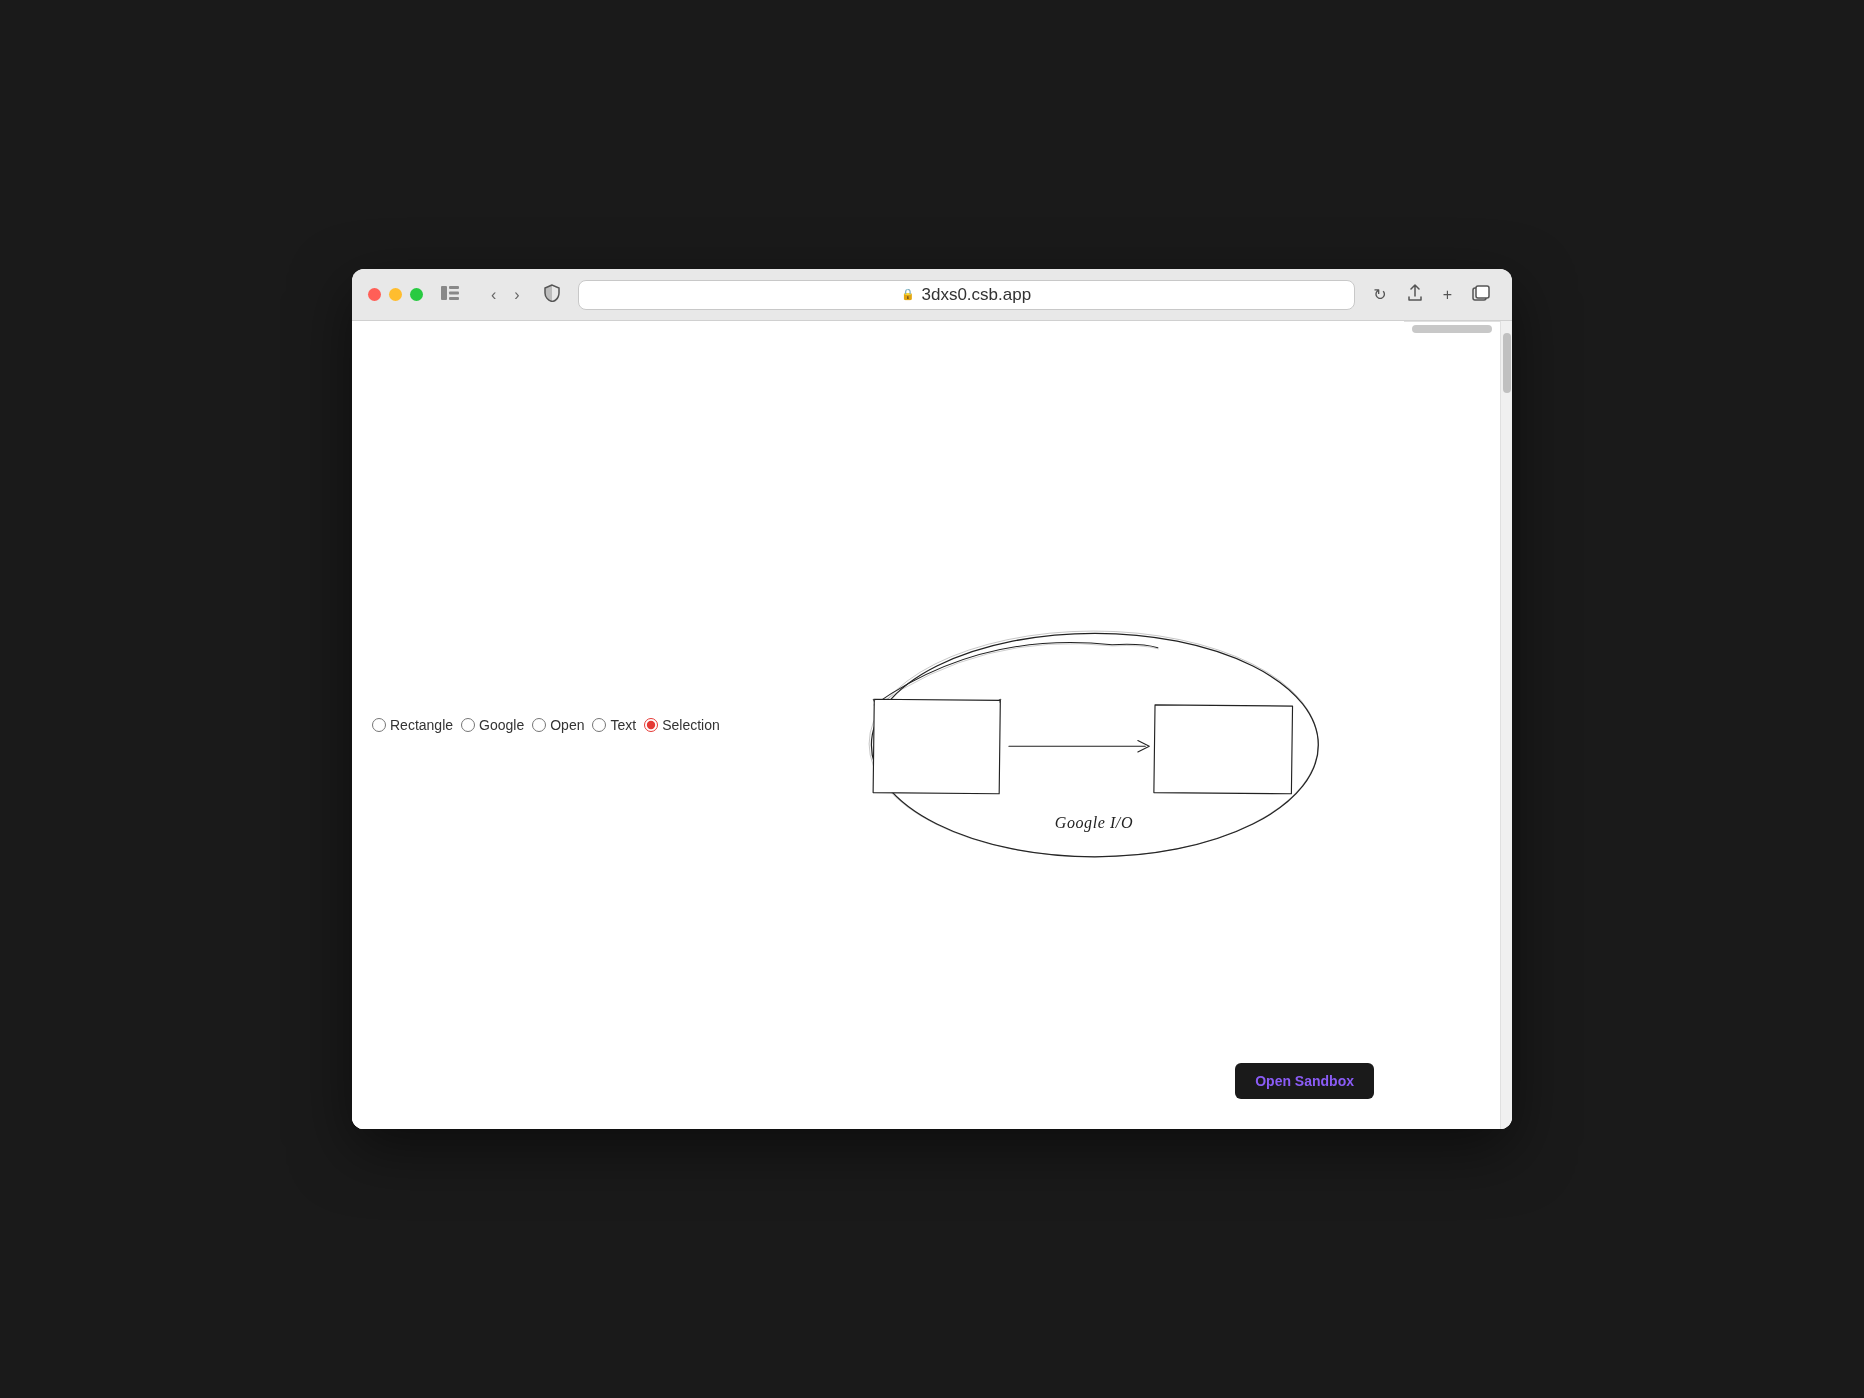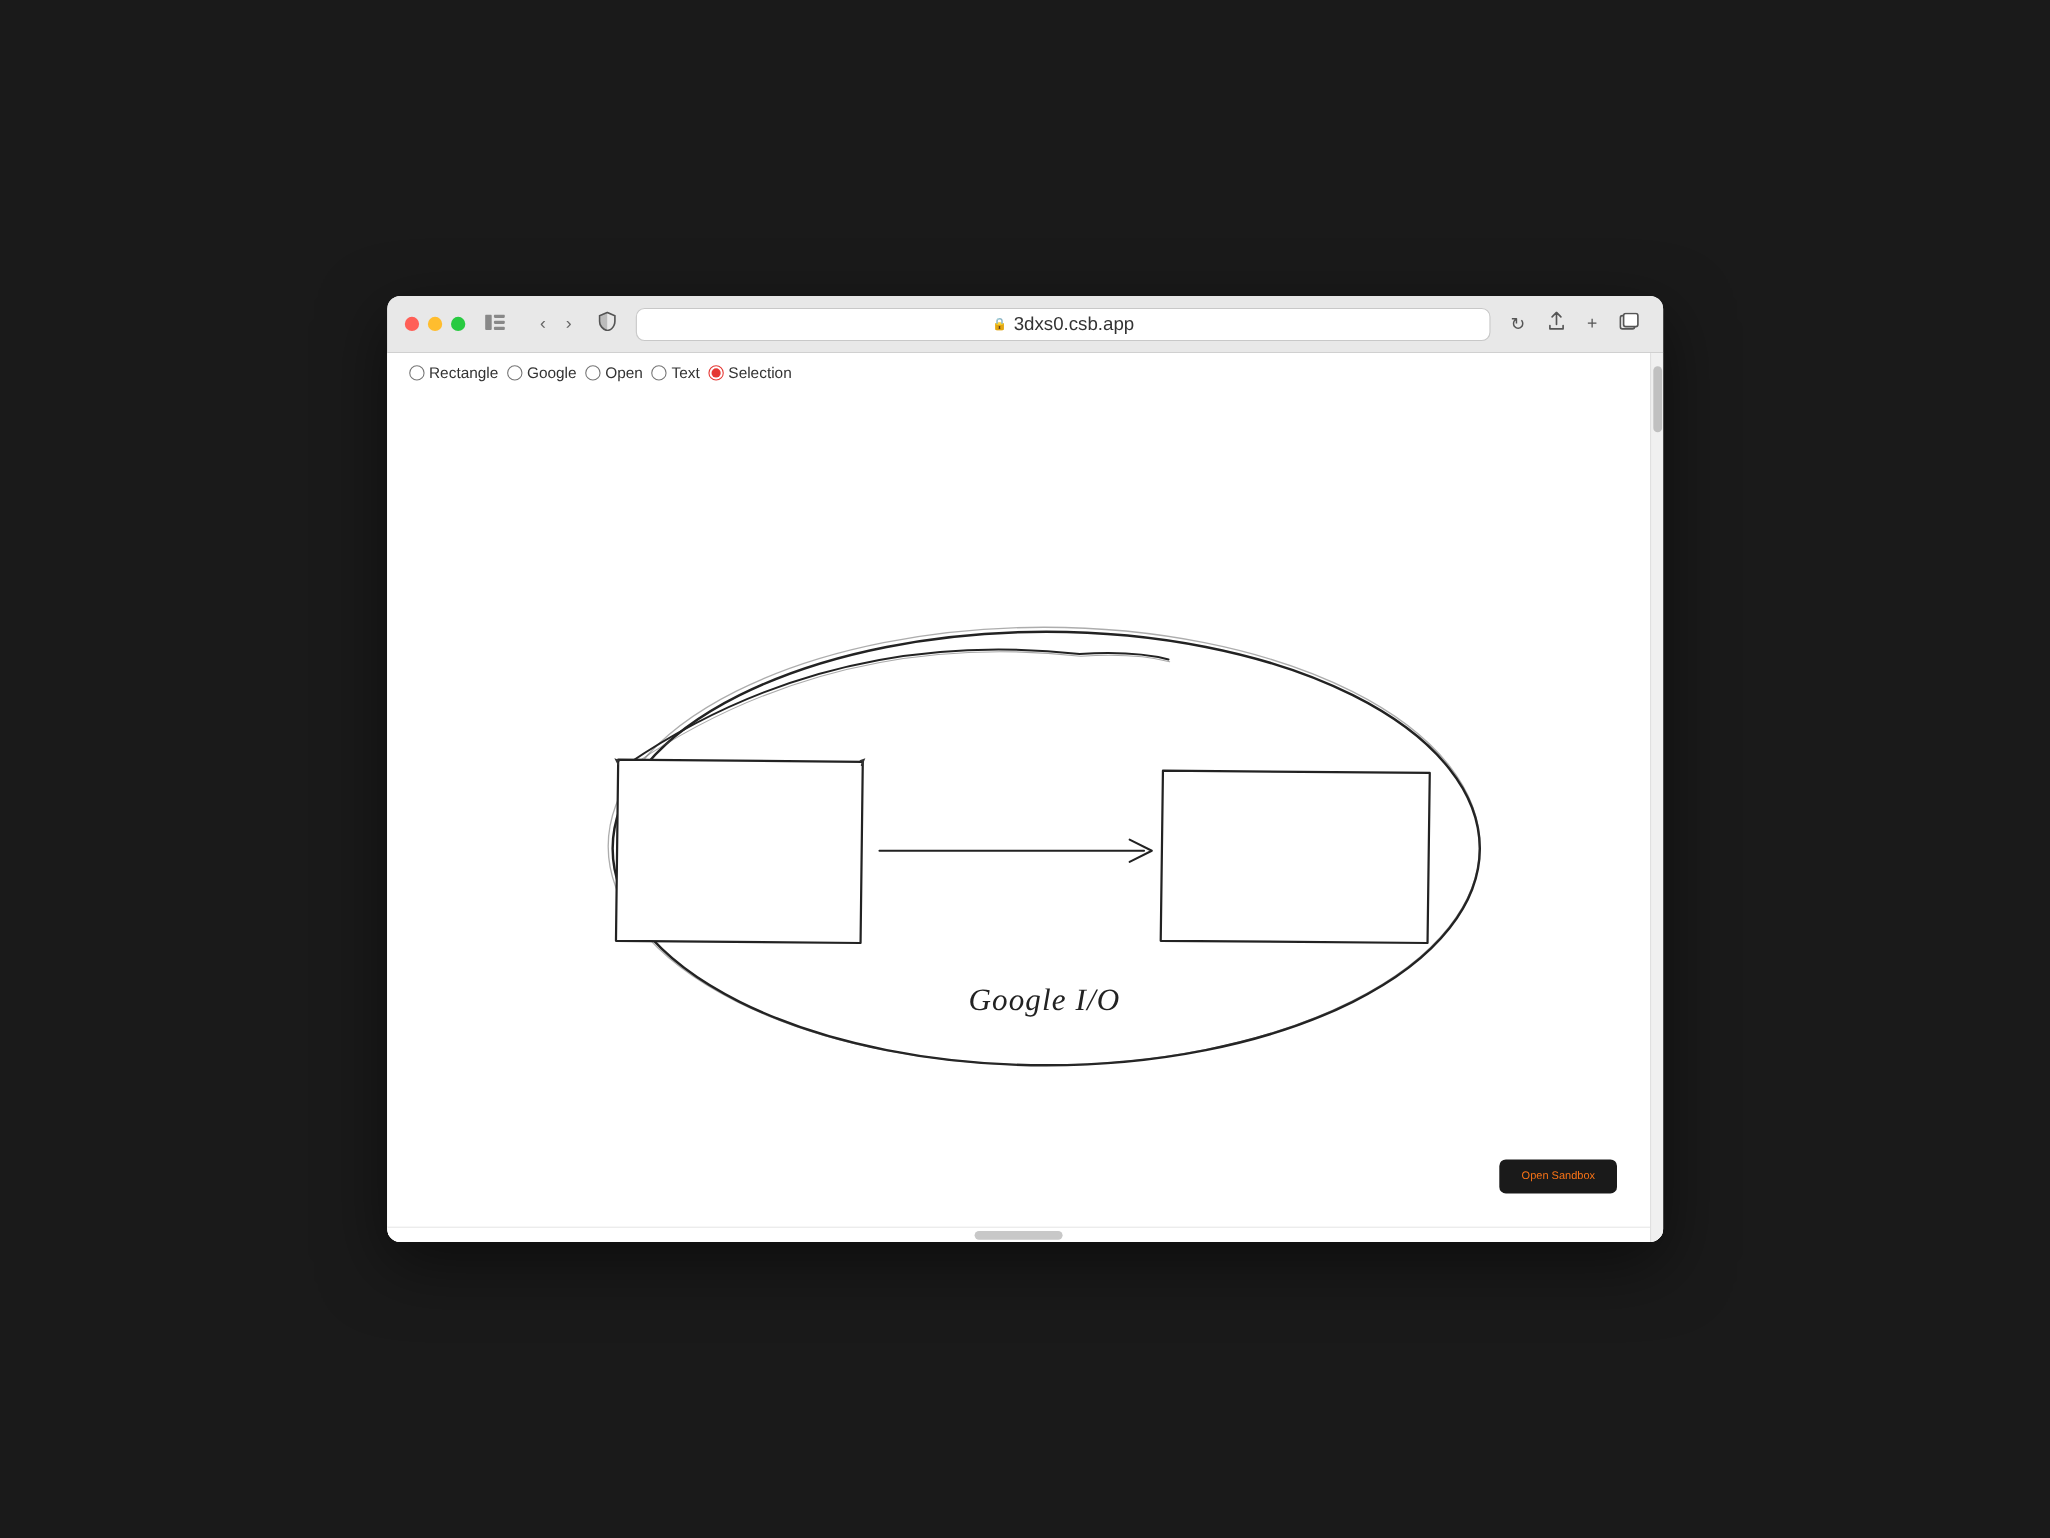--- a/index.html
+++ b/index.html
@@ -129,21 +129,21 @@
       display: flex;
       background: white;
       position: relative;
       overflow: hidden;
     }
 
     .page-content {
       flex: 1;
       background: white;
       display: flex;
-      flex-direction: column;
+      flex-direction: row;
       overflow: hidden;
     }
 
     .toolbar {
       padding: 10px 20px;
       display: flex;
       align-items: center;
       gap: 4px;
       border-bottom: none;
       background: white;
@@ -218,26 +218,26 @@
       background: #c8c8c8;
       border-radius: 4px;
       margin: 0 auto;
     }
 
     .open-sandbox-btn {
       position: absolute;
       bottom: 30px;
       right: 30px;
       background: #1a1a1a;
-      color: #f97316;
+      color: #8b5cf6;
       border: none;
       border-radius: 6px;
       padding: 10px 20px;
-      font-size: 10px;
-      font-weight: 400;
+      font-size: 14px;
+      font-weight: 700;
       cursor: pointer;
     }
   </style>
 </head>
 <body>
 
 <div class="browser-window">
 
   <div class="title-bar">
     <div class="traffic-lights">

